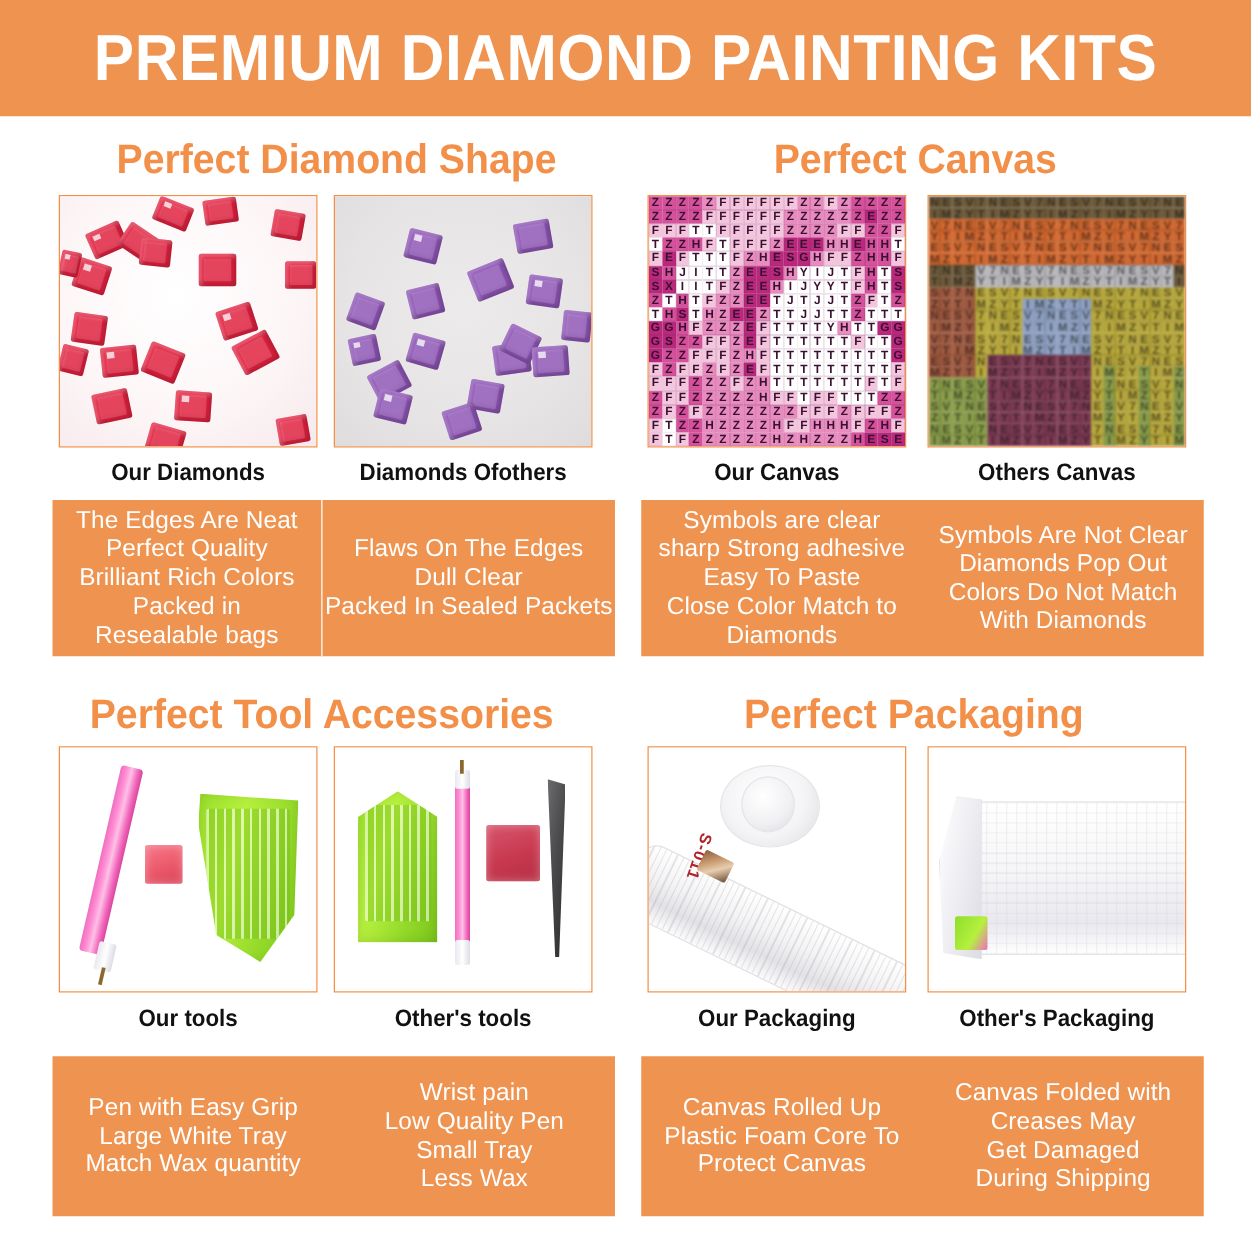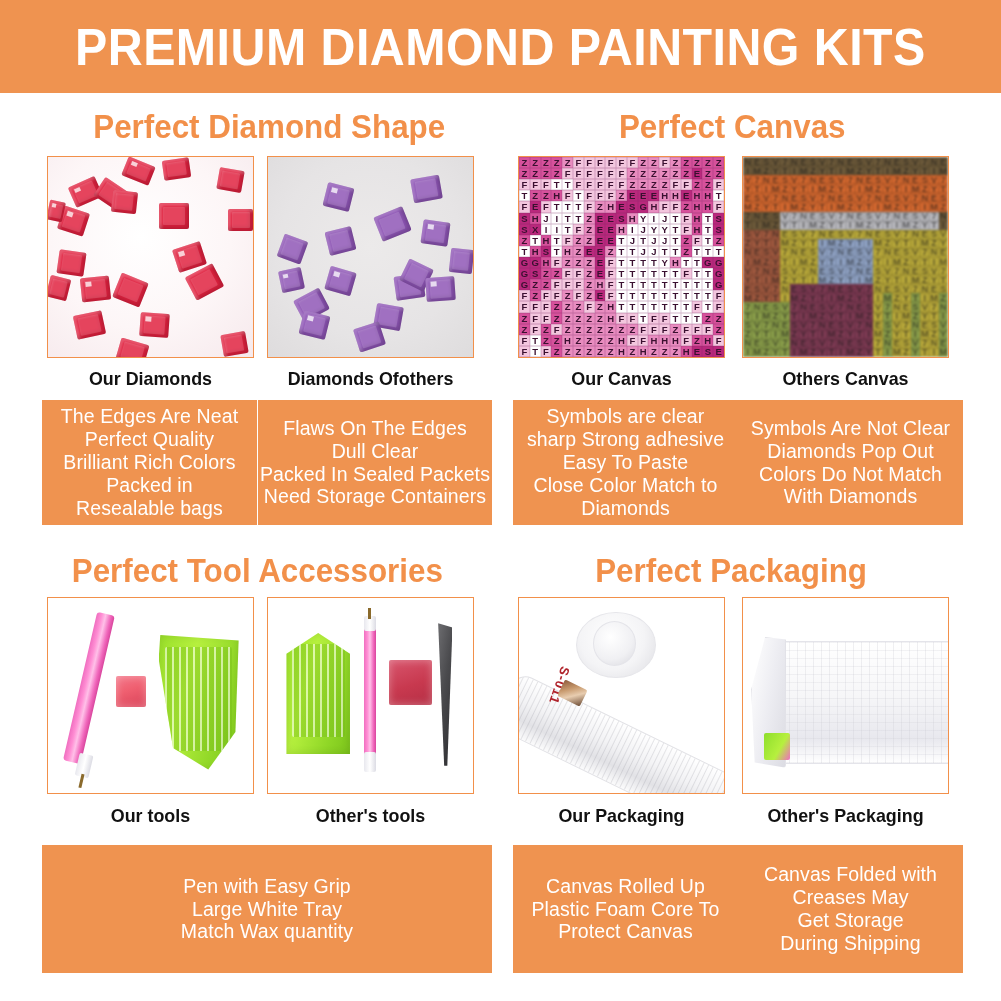--- a/index.html
+++ b/index.html
@@ -1251,21 +1251,20 @@
         <div class="panel-line">The Edges Are Neat</div>
         <div class="panel-line">Perfect Quality</div>
         <div class="panel-line">Brilliant Rich Colors</div>
         <div class="panel-line">Packed in</div>
         <div class="panel-line">Resealable bags</div>
       </div>
     <div class="panel-col">
         <div class="panel-line">Flaws On The Edges</div>
         <div class="panel-line">Dull Clear</div>
         <div class="panel-line">Packed In Sealed Packets</div>
-        <div class="panel-line">Need Storage Containers</div>
       </div>
   </div>
 
   <div class="panel" id="panel-canvas">
     <div class="panel-col">
         <div class="panel-line">Symbols are clear</div>
         <div class="panel-line">sharp Strong adhesive</div>
         <div class="panel-line">Easy To Paste</div>
         <div class="panel-line">Close Color Match to</div>
         <div class="panel-line">Diamonds</div>
@@ -1335,29 +1334,35 @@
   <div class="caption" id="cap-other-tools">Other's tools</div>
   <div class="caption" id="cap-our-packaging">Our Packaging</div>
   <div class="caption" id="cap-other-packaging">Other's Packaging</div>
 
   <div class="panel" id="panel-tools">
     <div class="panel-col">
         <div class="panel-line">Pen with Easy Grip</div>
         <div class="panel-line">Large White Tray</div>
         <div class="panel-line">Match Wax quantity</div>
       </div>
+    <div class="panel-col">
+        <div class="panel-line">Wrist pain</div>
+        <div class="panel-line">Low Quality Pen</div>
+        <div class="panel-line">Small Tray</div>
+        <div class="panel-line">Less Wax</div>
+      </div>
   </div>
 
   <div class="panel" id="panel-packaging">
     <div class="panel-col">
         <div class="panel-line">Canvas Rolled Up</div>
         <div class="panel-line">Plastic Foam Core To</div>
         <div class="panel-line">Protect Canvas</div>
       </div>
     <div class="panel-col">
         <div class="panel-line">Canvas Folded with</div>
         <div class="panel-line">Creases May</div>
-        <div class="panel-line">Get Storage</div>
+        <div class="panel-line">Get Damaged</div>
         <div class="panel-line">During Shipping</div>
       </div>
   </div>
 
 </div>
 
 </body></html>

